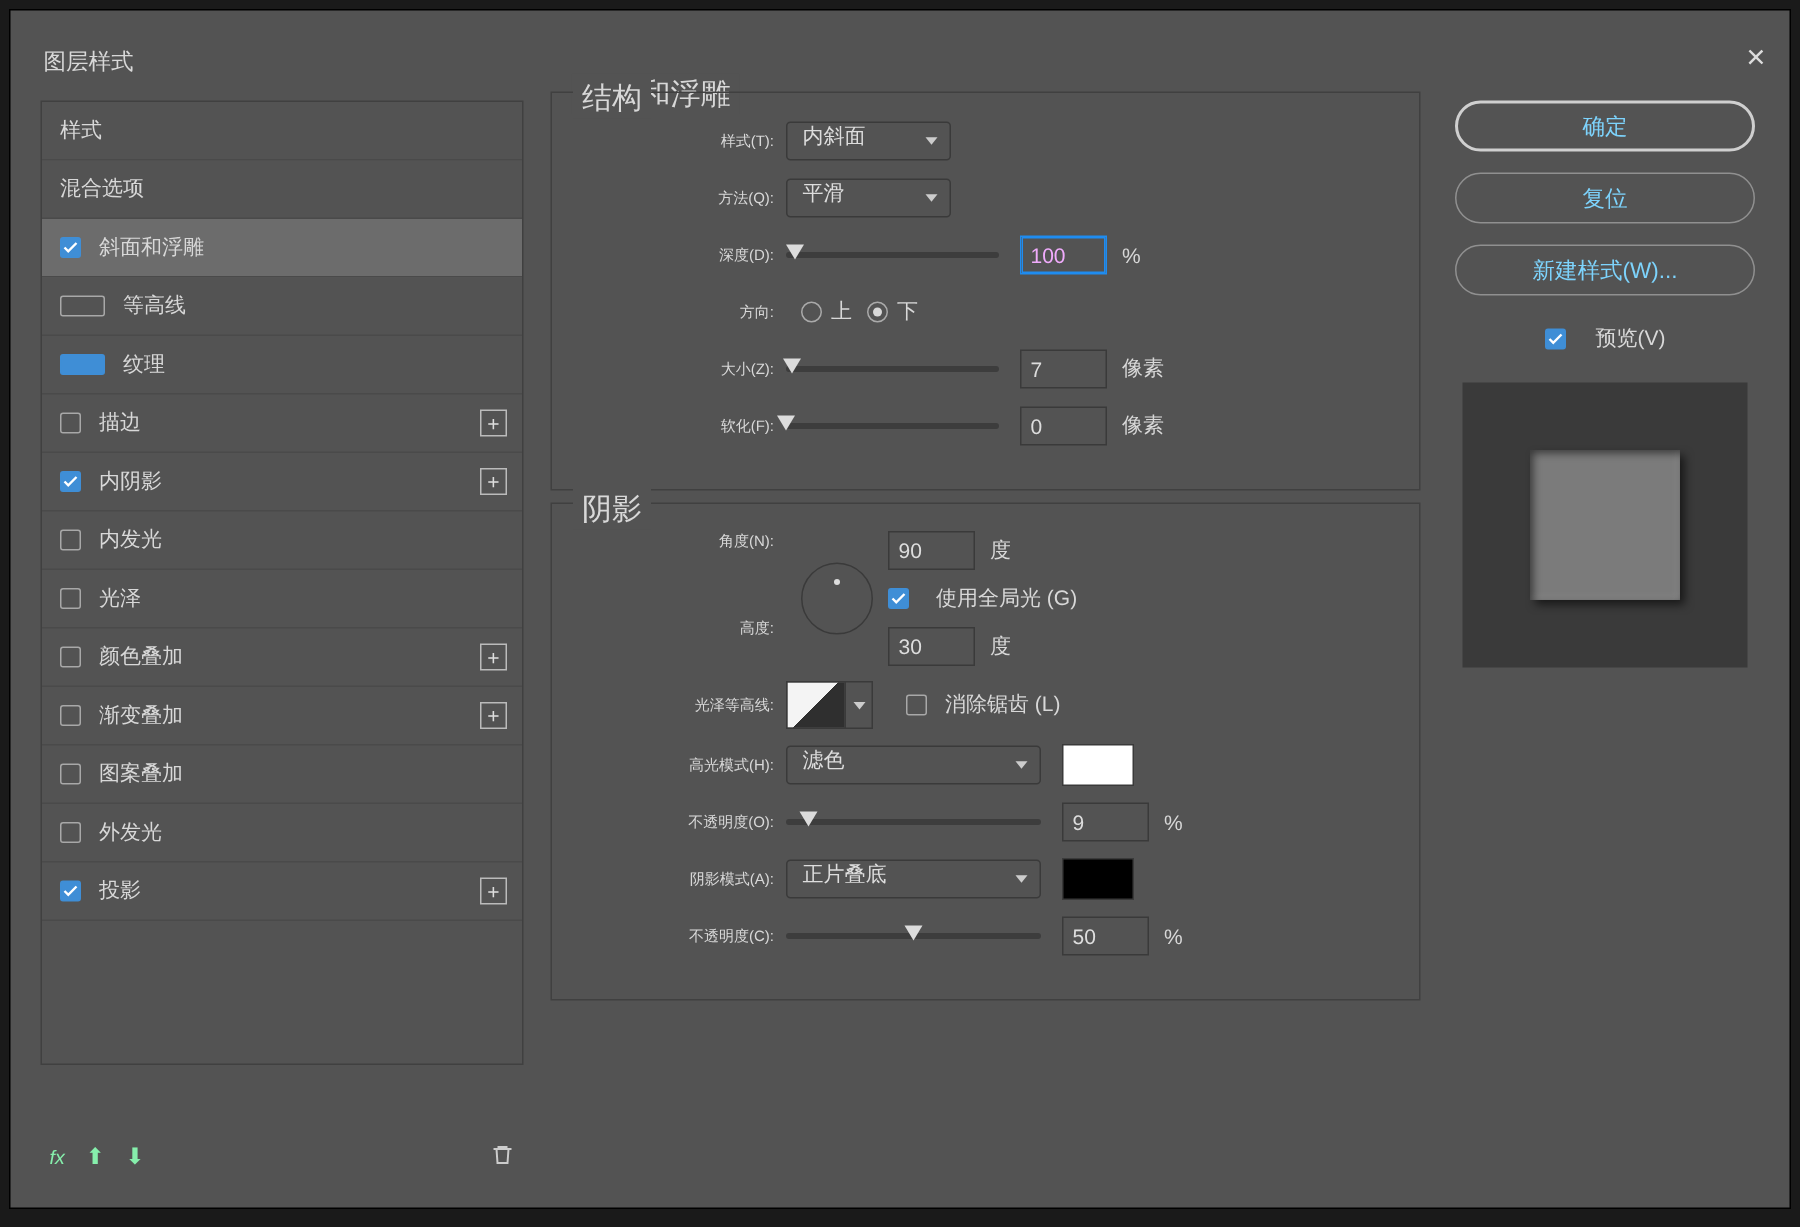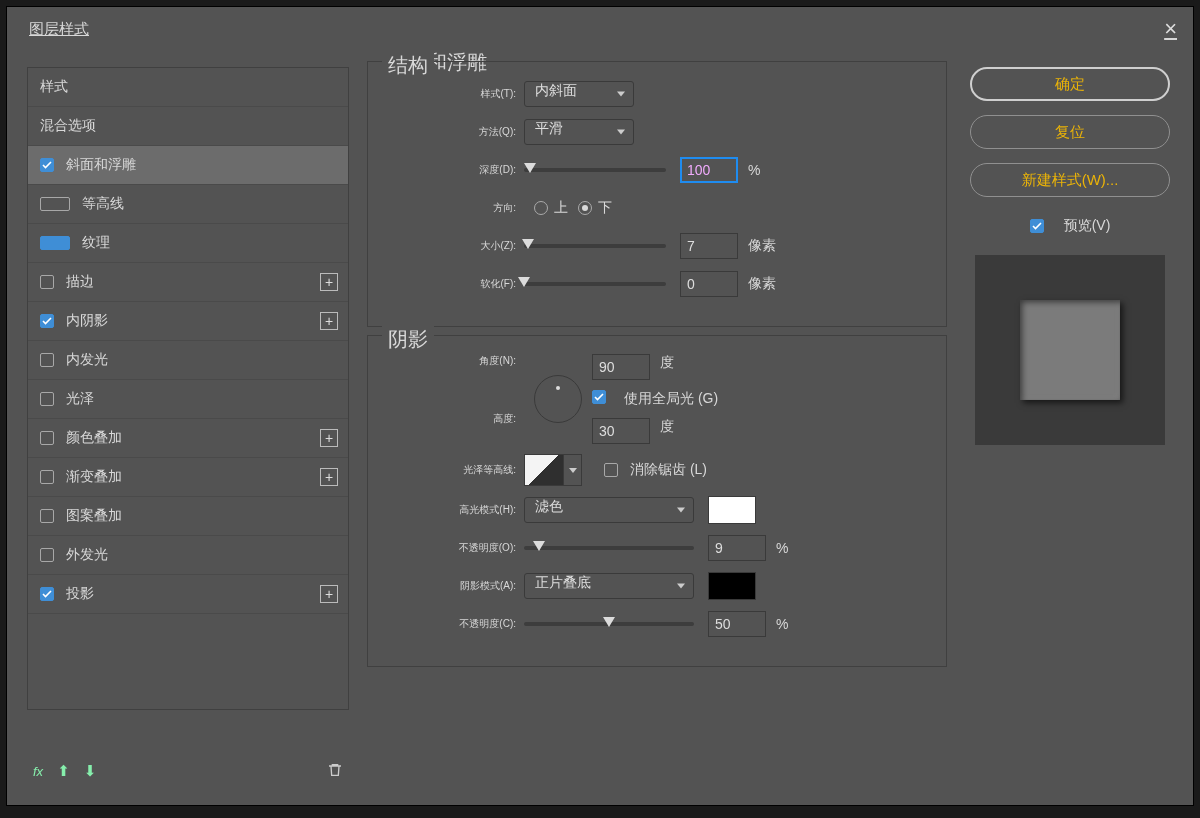--- a/index.html
+++ b/index.html
@@ -1,18 +1,18 @@
 <!DOCTYPE html>
 <html><head>
 <meta charset="utf-8">
 <style>
   * { box-sizing: border-box; margin: 0; padding: 0; font-family: "Microsoft YaHei", "PingFang SC", sans-serif; }
   body { background: #1a1a1a; display: flex; justify-content: center; align-items: flex-start; padding: 6px; }
   .dialog { width: 1188px; height: 800px; background: #535353; color: #d8d8d8; font-size: 14px; position: relative; border: 1px solid #000; }
-  .titlebar { height: 44px; display: flex; align-items: center; justify-content: space-between; padding: 0 16px 0 22px; text-decoration: underline; }
+  .titlebar { height: 44px; display: flex; align-items: flex-end; justify-content: space-between; padding: 0 16px 0 22px; }
   .title { font-size: 15px; }
   .close-x { font-size: 22px; color: #ddd; cursor: pointer; font-weight: 300; }
   .body { display: flex; height: calc(100% - 50px); }
 
   
   .sidebar-wrap { width: 354px; padding: 16px 12px 10px 20px; display: flex; flex-direction: column; gap: 43px; }
   .sidebar { flex: 1; background: #535353; border: 1px solid #404040; overflow: hidden; }
   .sb-row { display: flex; align-items: center; height: 39px; padding: 0 10px 0 12px; border-bottom: 1px solid #4a4a4a; cursor: pointer; }
   .sb-row.header { background: #535353; font-size: 14px; }
   .sb-row.selected { background: #6c6c6c; }
@@ -42,34 +42,34 @@
   .slider-thumb { position: absolute; top: -5px; width: 0; height: 0; border-left: 6px solid transparent; border-right: 6px solid transparent; border-top: 10px solid #dcdcdc; transform: translateX(-6px); }
   .num-input { width: 58px; height: 26px; background: #535353; border: 1px solid #3a3a3a; color: #ddd; text-align: left; padding: 0 6px; font-size: 14px; }
   .num-input.focus { border: 1px solid #1f8cf0; box-shadow: 0 0 0 1px #1f8cf0 inset; color: #f0abfc; }
   .unit { margin-left: 10px; min-width: 32px; }
   .radio { width: 14px; height: 14px; border: 1px solid #aaa; border-radius: 50%; display: inline-flex; align-items: center; justify-content: center; margin: 0 6px 0 10px; }
   .radio.checked::after { content: ""; width: 6px; height: 6px; background: #d8d8d8; border-radius: 50%; }
   .angle-dial { width: 48px; height: 48px; border: 1px solid #3a3a3a; border-radius: 50%; position: relative; margin: 0 10px; }
   .angle-dial .dot { position: absolute; width: 4px; height: 4px; background: #ddd; border-radius: 50%; left: 50%; top: 10px; transform: translateX(-50%); }
   .angle-block { display: flex; align-items: center; }
   .angle-controls { display: flex; flex-direction: column; gap: 10px; }
-  .angle-row { display: flex; }
+  .angle-row { display: flex; align-items: center; }
   .swatch { width: 48px; height: 28px; border: 1px solid #3a3a3a; cursor: pointer; }
   .swatch.white { background: #fff; }
   .swatch.black { background: #000; }
   .contour { width: 40px; height: 32px; border: 1px solid #3a3a3a; background: linear-gradient(135deg, #f4f4f4 50%, #2f2f2f 50%); }
   .contour-wrap { display: flex; align-items: center; }
   .contour-btn { width: 18px; height: 32px; border: 1px solid #3a3a3a; border-left: none; display: flex; align-items: center; justify-content: center; }
   .contour-btn::after { content: ""; width: 0; height: 0; border-left: 4px solid transparent; border-right: 4px solid transparent; border-top: 5px solid #ccc; }
   .btn-row { display: flex; gap: 20px; justify-content: center; margin-top: 4px; }
   .btn-sm { height: 28px; padding: 0 20px; background: #535353; border: 1px solid #3a3a3a; border-radius: 3px; color: #ddd; cursor: pointer; display: inline-flex; align-items: center; }
 
   
   .rightp { width: 234px; padding: 16px 18px 0 6px; display: flex; flex-direction: column; align-items: center; gap: 14px; }
-  .btn { width: 200px; height: 34px; border-radius: 17px; background: #535353; border: 1px solid #909090; color: #eab308; cursor: pointer; display: inline-flex; align-items: center; justify-content: center; font-size: 15px; }
+  .btn { width: 200px; height: 34px; border-radius: 17px; background: #535353; border: 1px solid #909090; color: #7dd3fc; cursor: pointer; display: inline-flex; align-items: center; justify-content: center; font-size: 15px; }
   .btn.primary { border: 2px solid #cfcfcf; }
   .preview-row { display: flex; align-items: center; gap: 8px; margin-top: 6px; }
   .preview-box { width: 190px; height: 190px; background: #3a3a3a; margin-top: 6px; display: flex; align-items: center; justify-content: center; }
   .preview-inner { width: 100px; height: 100px; background: #7b7b7b; box-shadow: inset 2px 2px 6px rgba(0,0,0,0.55), inset -2px -2px 4px rgba(255,255,255,0.12), 3px 3px 6px rgba(0,0,0,0.6); }
 </style>
 </head>
 <body>
 
 <div class="dialog">
   <div class="titlebar">

